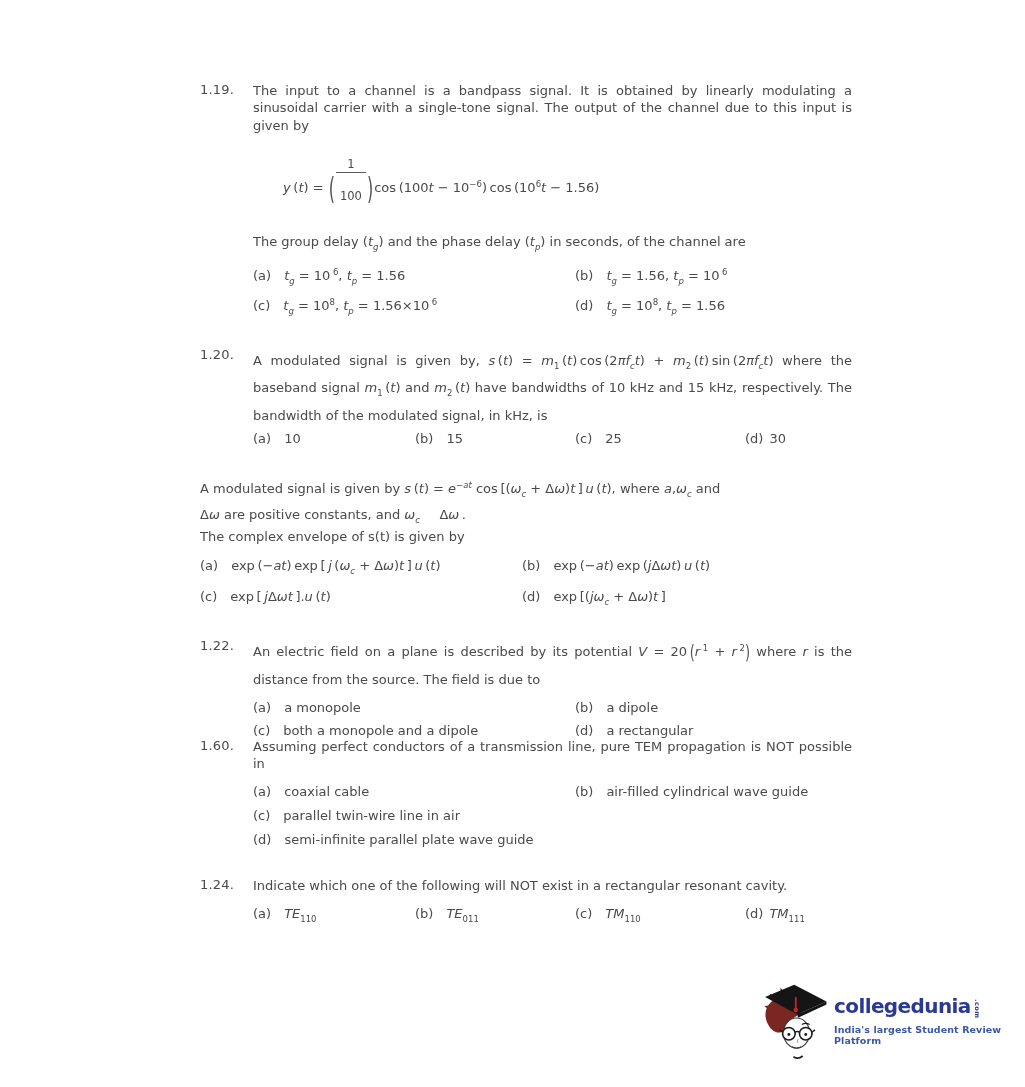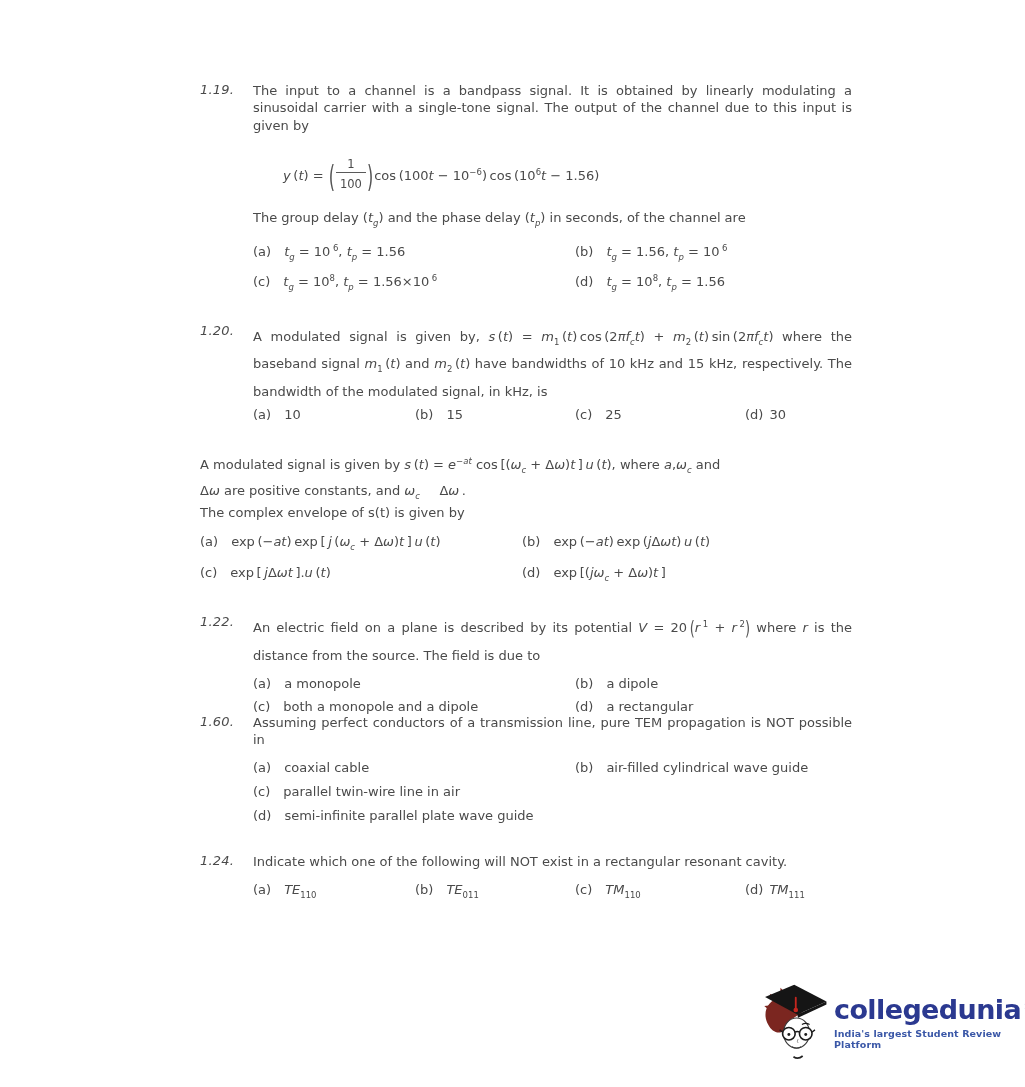--- a/index.html
+++ b/index.html
@@ -3,50 +3,50 @@
 <meta charset="utf-8">
 <style>
   html,body{margin:0;padding:0;}
   body{
     width:1025px;height:1087px;position:relative;background:#ffffff;
     font-family:"DejaVu Sans","Liberation Sans",sans-serif;
     font-size:13px;color:#4a4a4a;overflow:hidden;
   }
   .content{position:absolute;left:200px;top:82px;width:652px;}
   .q{display:flex;}
-  .qnum{width:53px;flex:none;letter-spacing:.2px;font-style:italic;}
+  .qnum{width:53px;flex:none;letter-spacing:.2px;}
   .qbody{flex:1;min-width:0;}
   .qbody p{margin:0;text-align:justify;}
   .lh13{line-height:1.34;}
   .lh20{line-height:2.0;}
   .lh21{line-height:2.12;}
   i{font-style:italic;}
   sup{font-size:8.5px;line-height:0;}
   sub{font-size:8.5px;line-height:0;}
   .formula{margin:23px 0 8px 30px;}
   .frac{display:inline-flex;flex-direction:column;align-items:center;
         vertical-align:middle;font-size:11.5px;line-height:1.3;font-style:normal;}
-  .fd{border-top:1px solid #5a5a5a;padding:4px 4px;}
+  .fd{border-top:1px solid #5a5a5a;padding:16px 4px;}
   .bp{display:inline-block;transform:scaleY(1.9);font-size:16px;
       vertical-align:middle;color:#555;margin:0 1px;}
   .tp{display:inline-block;transform:scaleY(1.5);font-size:13px;
       vertical-align:-1px;color:#555;}
   .orow{display:flex;align-items:baseline;}
   .opt{display:flex;align-items:baseline;}
   .olabel{margin-right:13px;flex:none;}
   .col2 .opt:first-child{width:322px;flex:none;}
   .col4 .opt:nth-child(1){width:162px;flex:none;}
   .col4 .opt:nth-child(2){width:160px;flex:none;}
   .col4 .opt:nth-child(3){width:170px;flex:none;}
   
   .logo{position:absolute;left:762px;top:981px;display:flex;align-items:flex-start;}
   .mascot{width:66px;height:84px;flex:none;}
   .logo-text{margin-left:6px;margin-top:15px;}
   .brand-row{display:flex;align-items:flex-start;}
-  .brand{font-size:27px;font-weight:bold;color:#2b3990;letter-spacing:-.6px;line-height:1;}
+  .brand{font-size:20px;font-weight:bold;color:#2b3990;letter-spacing:-.6px;line-height:1;}
   .tld{writing-mode:vertical-rl;font-size:6.5px;font-weight:bold;color:#2b3990;
        margin-left:2px;margin-top:3px;letter-spacing:.5px;}
   .tagline{font-size:9.5px;font-weight:bold;color:#3a57a7;margin-top:5px;letter-spacing:.1px;}
 </style>
 </head>
 <body>
 
 <div class="content">
 
   <div class="q" style="margin-bottom:34px">

